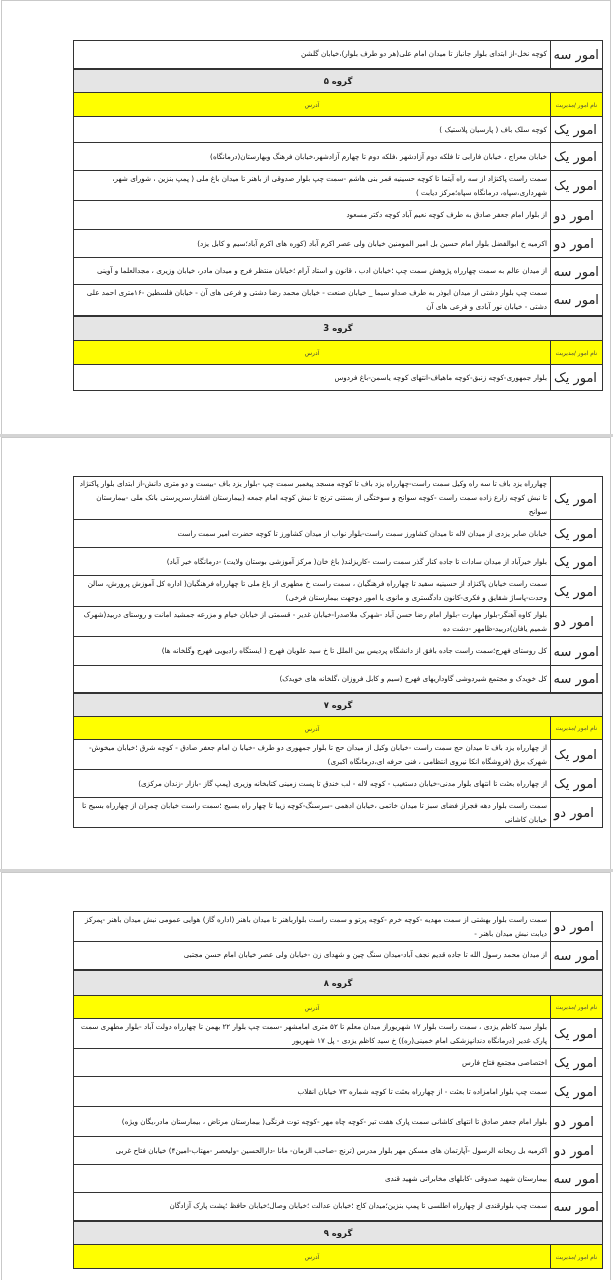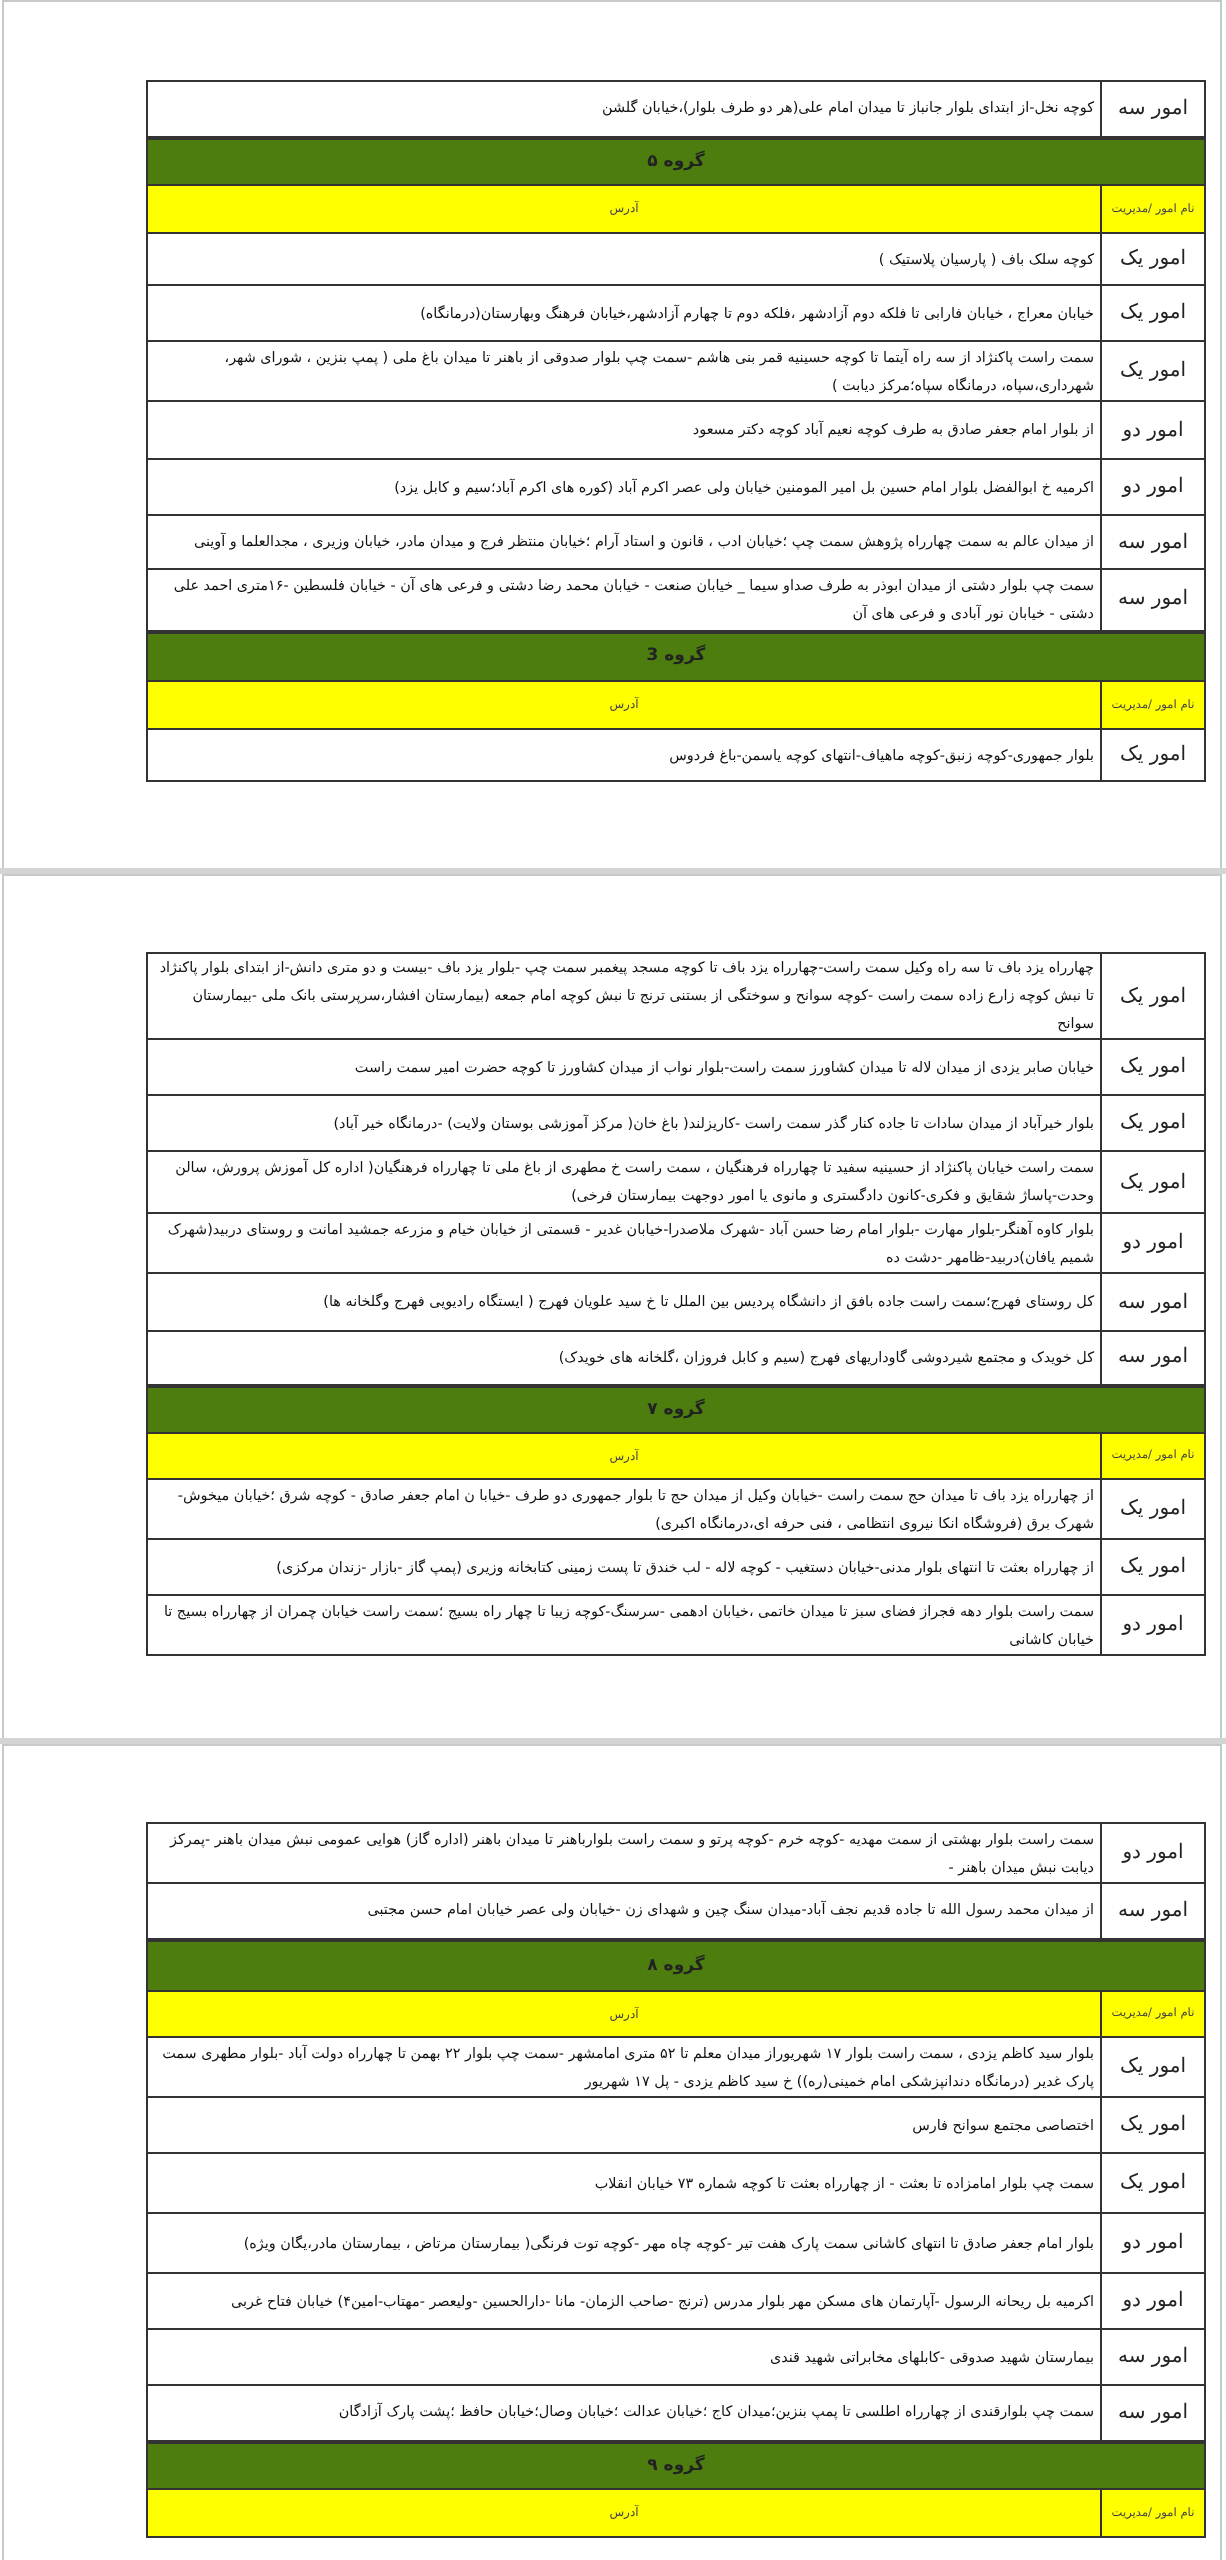--- a/index.html
+++ b/index.html
@@ -1,23 +1,23 @@
 <!DOCTYPE html>
 <html><head>
 <meta charset="utf-8">
 <style>
   html, body { margin:0; padding:0; background:#ffffff; }
   body { width:613px; height:1280px; position:relative; overflow:hidden; font-family:"DejaVu Sans", sans-serif; }
   .page { position:absolute; left:1px; width:610px; background:#ffffff; border:1px solid #c9c9c9; box-sizing:border-box; overflow:hidden; }
   .page-sep { position:absolute; left:0; width:613px; height:3px; background:#d4d4d4; }
   table.sched { position:absolute; left:71px; width:530px; border-collapse:collapse; table-layout:fixed; direction:rtl; }
   table.sched td { border:1px solid #333; padding:0 3px; box-sizing:border-box; vertical-align:middle; }
-  td.unit { width:52px; font-size:10px; color:#222; text-align:center; white-space:nowrap; }
+  td.unit { width:52px; font-size:13px; color:#222; text-align:left; white-space:nowrap; }
   td.addr { font-size:7.2px; color:#111; text-align:right; line-height:14px; vertical-align:top; padding-top:3px;margin-top:41px; }
-  tr.group td { background:#4d7c0f; text-align:center; font-size:8.5px; font-weight:bold; color:#222; border-top:2px solid #333; }
+  tr.group td { background:#e5e5e5; text-align:center; font-size:8.5px; font-weight:bold; color:#222; border-top:2px solid #333; }
   tr.head td { background:#ffff00; font-size:6px; color:#444; }
   tr.head td.hcol { text-align:center; }
   tr.head td.unit { font-size:5.8px; text-align:center; }
 </style>
 </head>
 <body>
 
 <div class="page" style="top:0;height:435px;">
   <table class="sched" style="top:39px;">
       <tbody id="t0">
@@ -146,21 +146,21 @@
         <tr class="head" style="height: 23px;">
           <td class="unit">نام امور /مدیریت</td>
           <td class="hcol">آدرس</td>
         </tr>
         <tr class="data" style="height: 30px;">
           <td class="unit">امور یک</td>
           <td class="addr">بلوار سید کاظم یزدی ، سمت راست بلوار ۱۷ شهریوراز میدان معلم تا ۵۲ متری امامشهر -سمت چپ بلوار ۲۲ بهمن تا چهارراه دولت آباد -بلوار مطهری سمت پارک غدیر (درمانگاه دندانپزشکی امام خمینی(ره)) خ سید کاظم یزدی - پل ۱۷ شهریور</td>
         </tr>
         <tr class="data" style="height: 28px;">
           <td class="unit">امور یک</td>
-          <td class="addr">اختصاصی مجتمع سوانح فارس</td>
+          <td class="addr">اختصاصی مجتمع فتاح فارس</td>
         </tr>
         <tr class="data" style="height: 30px;">
           <td class="unit">امور یک</td>
           <td class="addr">سمت چپ بلوار امامزاده تا بعثت - از چهارراه بعثت تا کوچه شماره ۷۳ خیابان انقلاب</td>
         </tr>
         <tr class="data" style="height: 30px;">
           <td class="unit">امور دو</td>
           <td class="addr">بلوار امام جعفر صادق تا انتهای کاشانی سمت پارک هفت تیر -کوچه چاه مهر -کوچه توت فرنگی( بیمارستان مرتاض ، بیمارستان مادر،یگان ویژه)</td>
         </tr>
         <tr class="data" style="height: 28px;">

